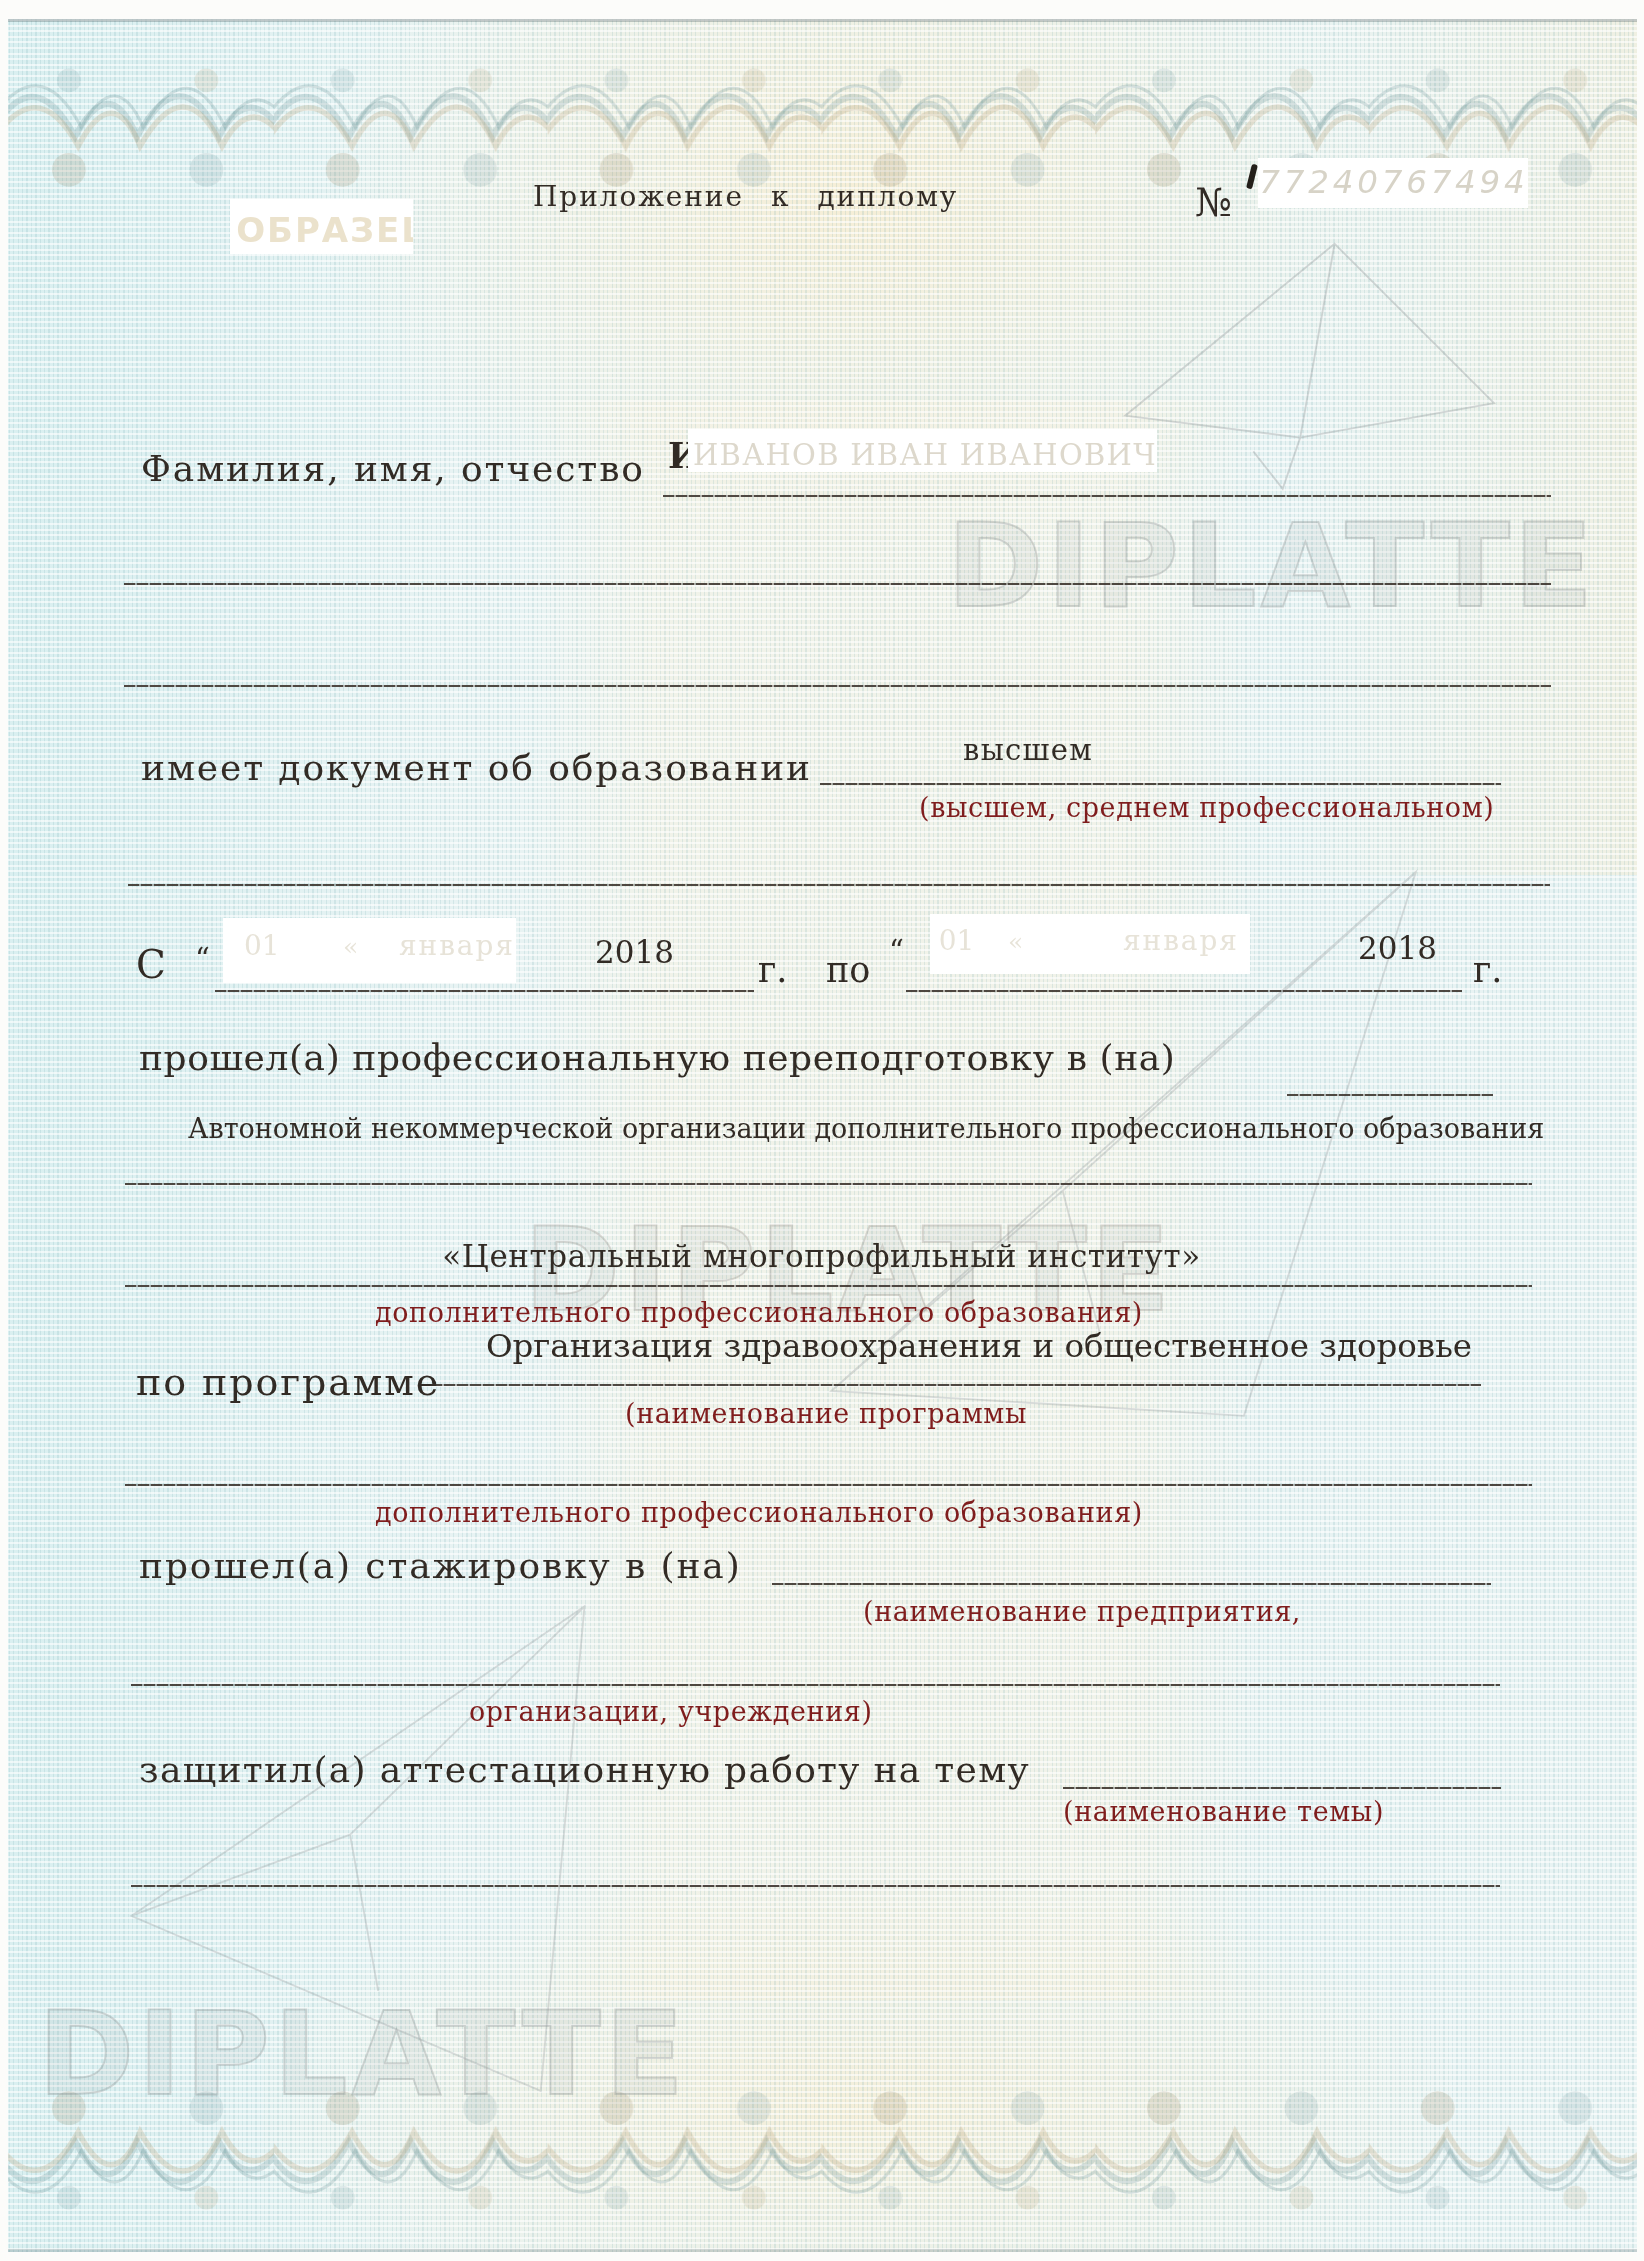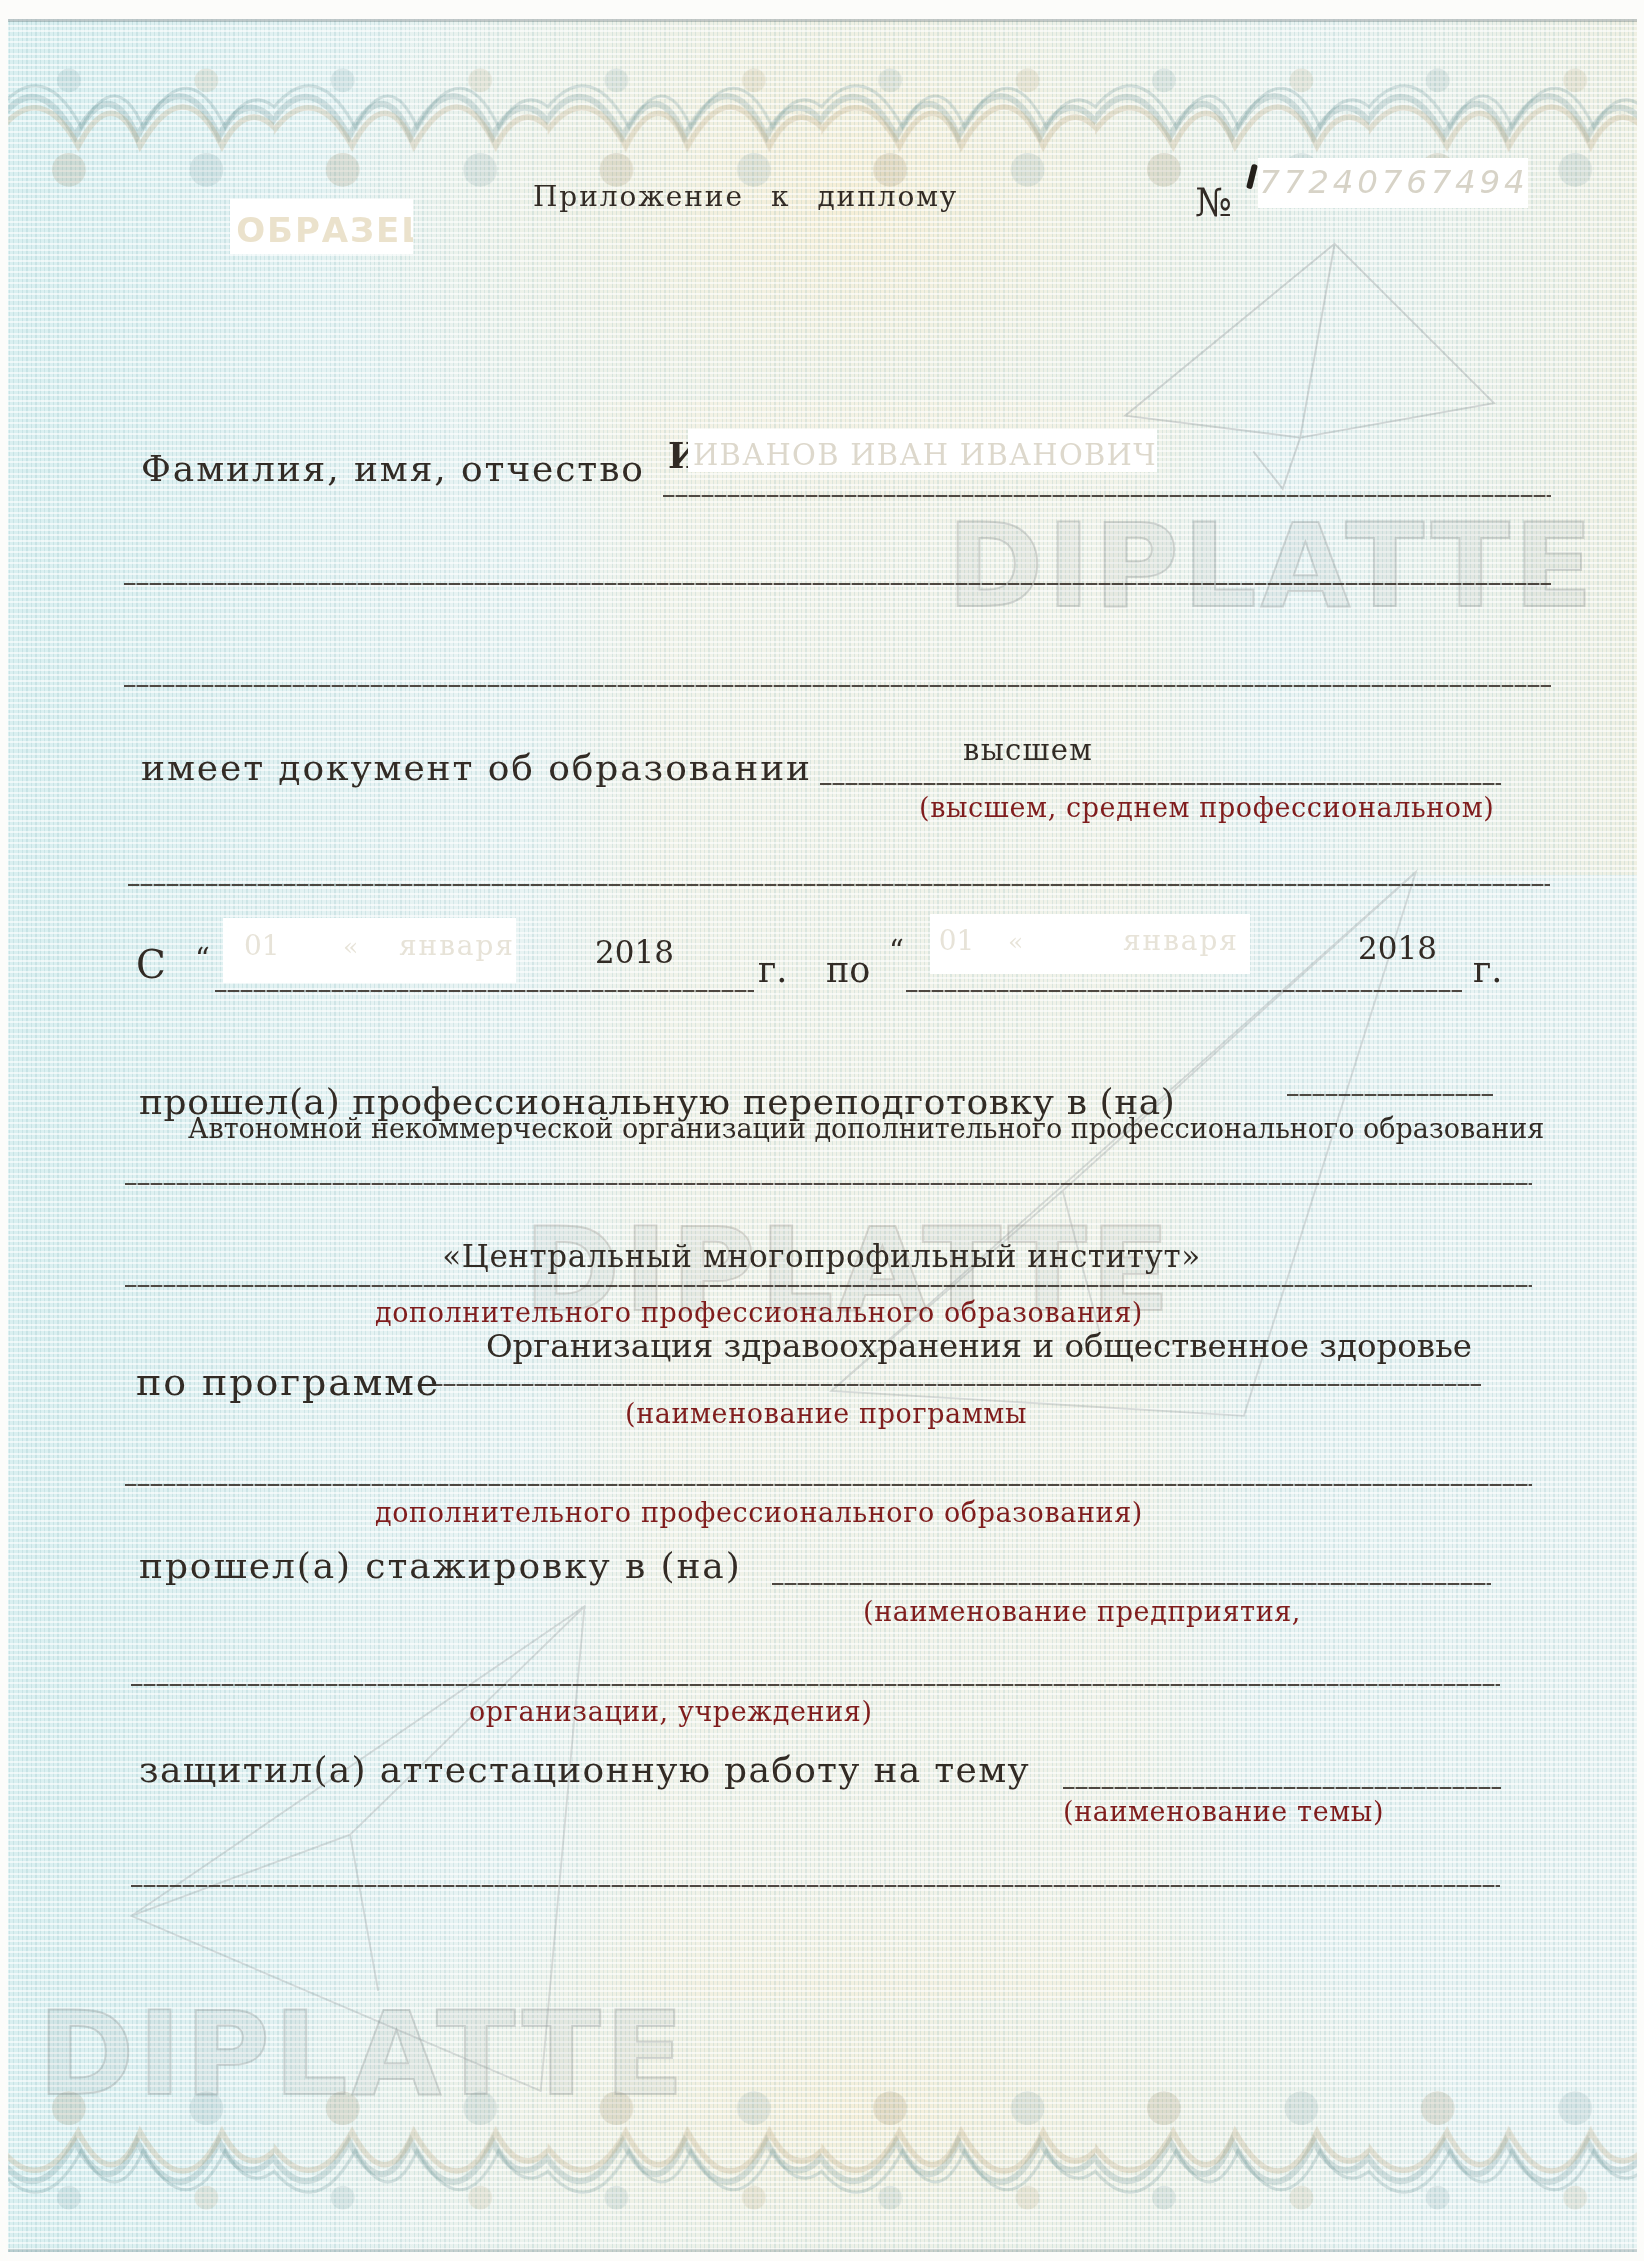--- a/index.html
+++ b/index.html
@@ -175,21 +175,21 @@
   <div class="txt quote" style="left:889px;top:937px">“</div>
   <div class="redact" style="left:930px;top:914px;width:320px;height:60px">
     <span class="ghost" style="left:8.8px;top:12.5px;font-size:28px;color:#e7e3d8">01</span>
     <span class="ghost" style="left:78px;top:15px;font-size:25px;color:#e7e3d8">«</span>
     <span class="ghost" style="left:193px;top:12.5px;font-size:28px;letter-spacing:1.9px;color:#e7e3d8">января</span>
   </div>
   <div class="txt year" style="left:1358px;top:933px">2018</div>
   <div class="rule" style="left:906px;top:990px;width:556px"></div>
   <div class="txt" style="left:1473px;top:953px;font-size:35px">г.</div>
 
-  <div class="txt lbl" style="left:139px;top:1084px;letter-spacing:0.6px">прошел(а) профессиональную переподготовку в (на)</div>
+  <div class="txt lbl" style="left:139px;top:1040px;letter-spacing:0.6px">прошел(а) профессиональную переподготовку в (на)</div>
   <div class="rule" style="left:1287px;top:1094px;width:206px"></div>
   <div class="txt" style="left:188px;top:1115px;width:1325px;font-size:27px;text-align:center">Автономной некоммерческой организации дополнительного профессионального образования</div>
   <div class="rule" style="left:125px;top:1183px;width:1407px"></div>
   <div class="txt" style="left:406px;top:1241px;width:831px;font-size:31px;text-align:center;letter-spacing:0.6px">«Центральный многопрофильный институт»</div>
   <div class="rule" style="left:125px;top:1285px;width:1407px"></div>
   <div class="txt hint" style="left:375px;top:1299px;width:894px">дополнительного профессионального образования)</div>
 
   <div class="txt" style="left:438px;top:1330px;width:1082px;font-size:32.5px;text-align:center">Организация здравоохранения и общественное здоровье</div>
   <div class="txt" style="left:136px;top:1363px;font-size:38px;letter-spacing:1.9px">по программе</div>
   <div class="rule" style="left:431px;top:1384px;width:1050px"></div>

